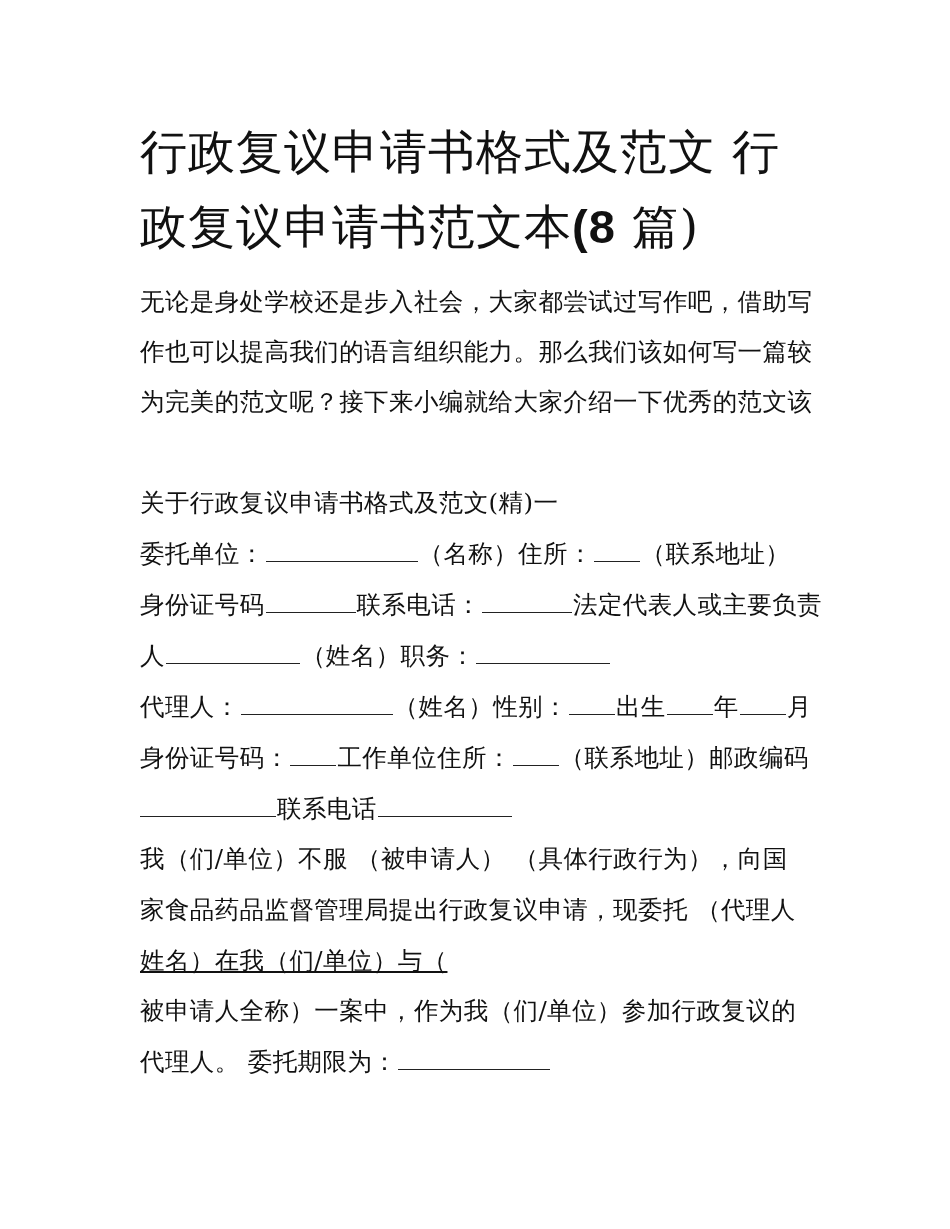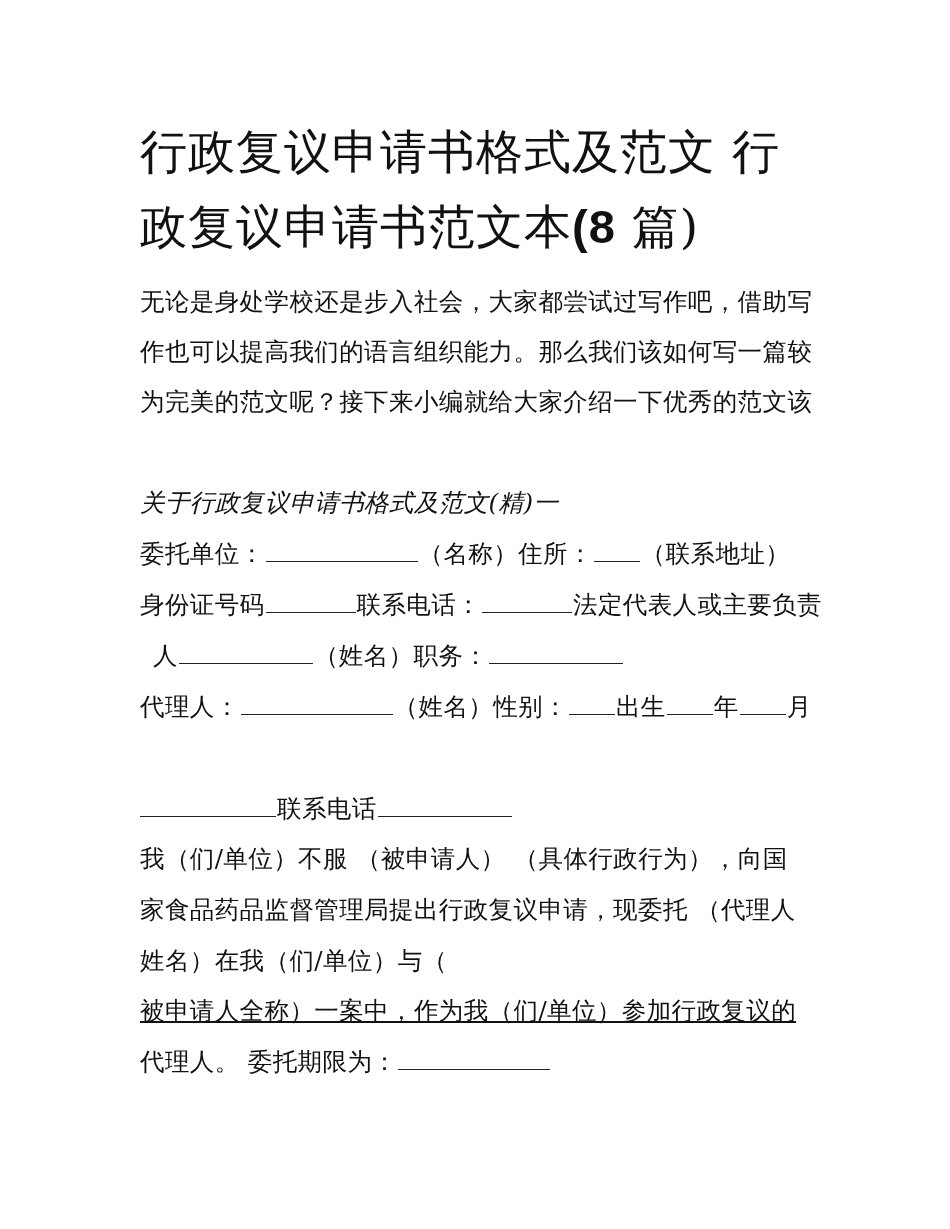--- a/index.html
+++ b/index.html
@@ -65,45 +65,48 @@
 
   <h1 class="title">
     <span>行政复议申请书格式及范文 行</span><br>
     <span>政复议申请书范文本</span><span class="bold">(8</span><span> 篇)</span>
   </h1>
 
   <p class="line" style="top:287px;">无论是身处学校还是步入社会，大家都尝试过写作吧，借助写</p>
   <p class="line" style="top:337px;">作也可以提高我们的语言组织能力。那么我们该如何写一篇较</p>
   <p class="line" style="top:387px;">为完美的范文呢？接下来小编就给大家介绍一下优秀的范文该</p>
 
-  <p class="line" style="top:488px;font-style:italic;">关于行政复议申请书格式及范文(精)一</p>
+  <p class="line" style="top:488px;">关于行政复议申请书格式及范文(精)一</p>
 
   <p class="line" style="top:539px;text-align:center;">
     <span>委托单位：</span><span class="blank" style="width:152px;"></span><span>（名称）住所：</span><span class="blank" style="width:46px;"></span><span>（联系地址）</span>
   </p>
 
   <p class="line" style="top:590px;">
     <span>身份证号码</span><span class="blank" style="width:90px;"></span><span>联系电话：</span><span class="blank" style="width:90px;"></span><span>法定代表人或主要负责</span>
   </p>
 
-  <p class="line" style="top:641px;margin-left:13px;">
+  <p class="line" style="top:641px;">
     <span>人</span><span class="blank" style="width:134px;"></span><span>（姓名）职务：</span><span class="blank" style="width:134px;"></span>
   </p>
 
   <p class="line" style="top:692px;">
     <span>代理人：</span><span class="blank" style="width:152px;"></span><span>（姓名）性别：</span><span class="blank" style="width:46px;"></span><span>出生</span><span class="blank" style="width:46px;"></span><span>年</span><span class="blank" style="width:46px;"></span><span>月</span>
   </p>
 
+  <p class="line" style="top:743px;">
+    <span>身份证号码：</span><span class="blank" style="width:46px;"></span><span>工作单位住所：</span><span class="blank" style="width:46px;"></span><span>（联系地址）邮政编码</span>
+  </p>
 
   <p class="line" style="top:794px;">
     <span class="blank" style="width:136px; margin-left:0;"></span><span>联系电话</span><span class="blank" style="width:134px;"></span>
   </p>
 
   <p class="line" style="top:844px;text-align:center;">我（们/单位）不服 （被申请人） （具体行政行为），向国</p>
   <p class="line" style="top:895px;">家食品药品监督管理局提出行政复议申请，现委托 （代理人</p>
-  <p class="line" style="top:946px;">姓名）在我（们/单位）与（</p>
-  <p class="line" style="top:996px;text-decoration:underline;">被申请人全称）一案中，作为我（们/单位）参加行政复议的</p>
+  <p class="line" style="top:946px;text-decoration:underline;">姓名）在我（们/单位）与（</p>
+  <p class="line" style="top:996px;">被申请人全称）一案中，作为我（们/单位）参加行政复议的</p>
 
   <p class="line" style="top:1047px;">
     <span>代理人。 委托期限为：</span><span class="blank" style="width:152px;"></span>
   </p>
 
 </div>
 
 </body></html>

